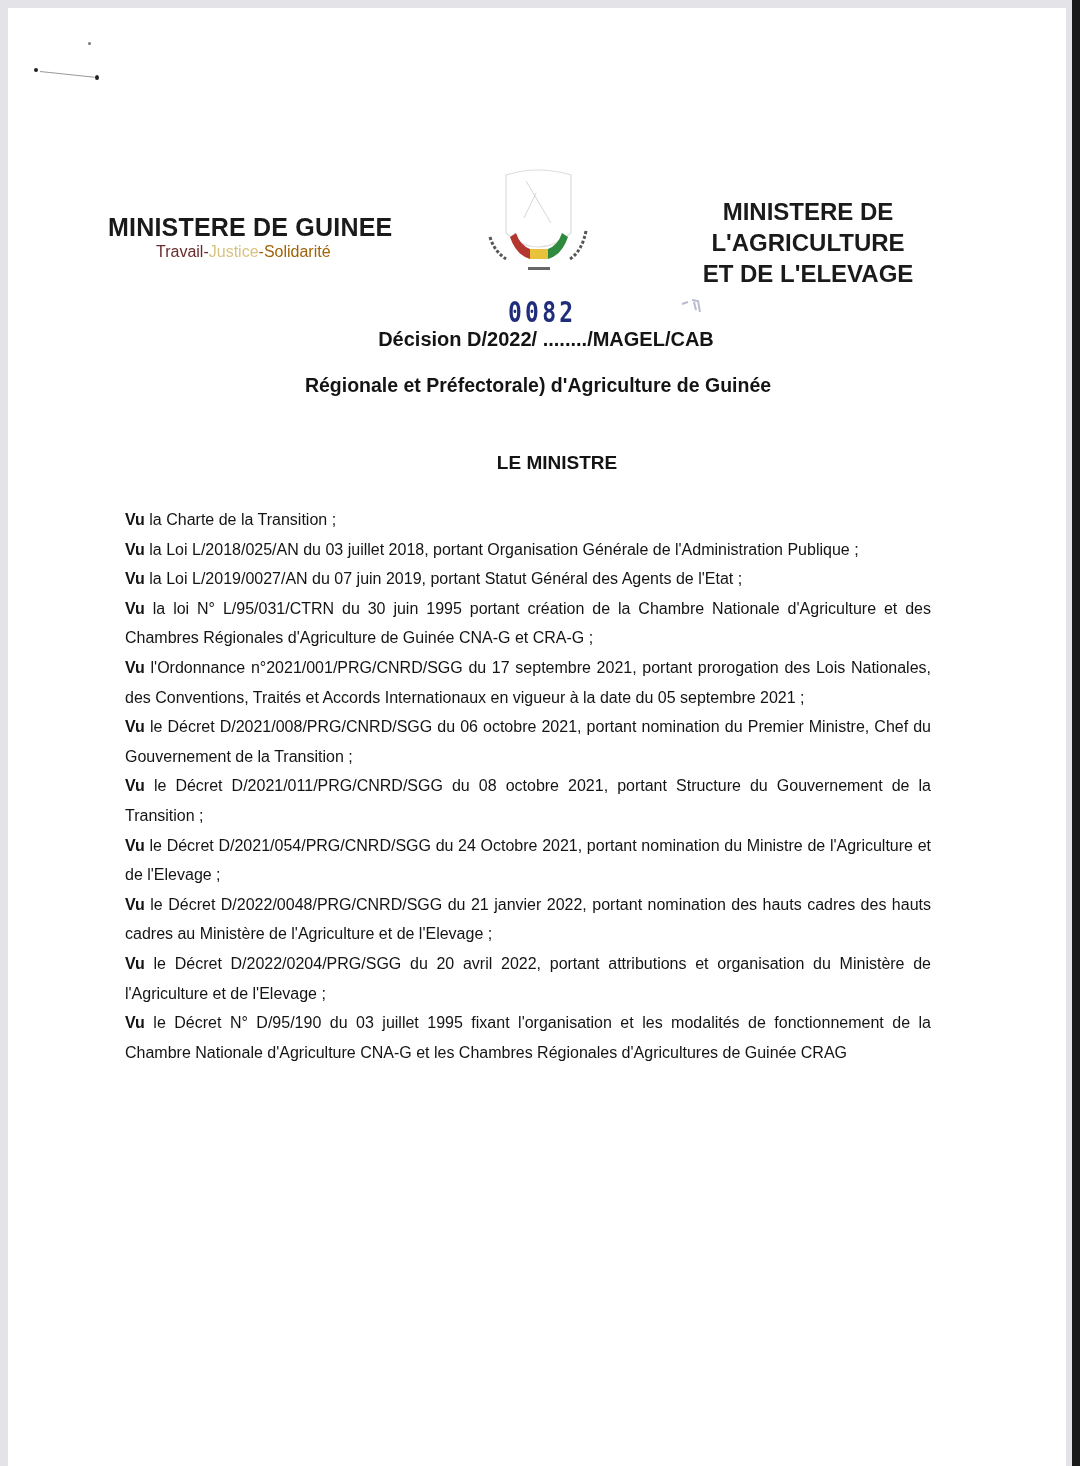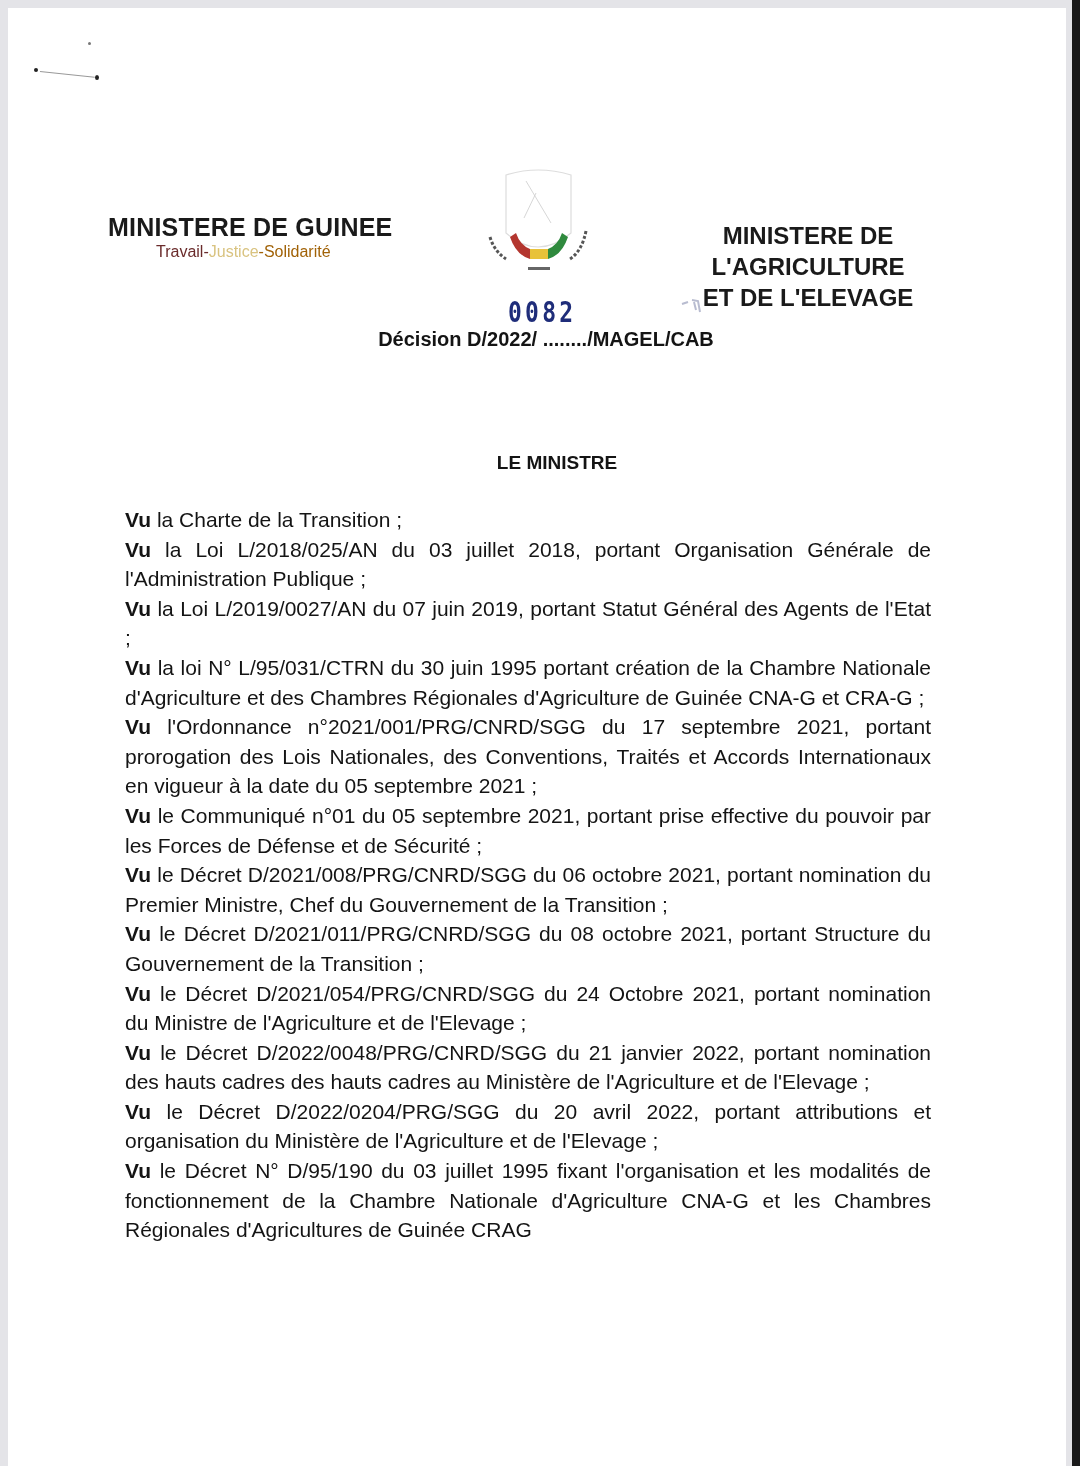--- a/index.html
+++ b/index.html
@@ -29,21 +29,21 @@
     position: absolute; left: 148px; top: 235px; font-size: 16px;
   }
   .motto .m1 { color: #6a2b2b; }
   .motto .m2 { color: #d9c380; }
   .motto .m3 { color: #a16207; }
 
   .emblem { position: absolute; left: 468px; top: 155px; width: 125px; height: 120px; }
 
   .ministry {
     position: absolute; left: 620px; top: 188px; width: 360px;
-    text-align: center; font-weight: bold; font-size: 24px; line-height: 31px; color: #1a1a1a; margin-top: 24px;
+    text-align: center; font-weight: bold; font-size: 24px; line-height: 31px; color: #1a1a1a;
   }
 
   .stamp {
     position: absolute; left: 500px; top: 288px;
     font-family: "DejaVu Sans Mono", monospace; font-weight: bold; font-size: 28px;
     color: #1f2d7a; letter-spacing: 4px; transform: scaleX(0.82); transform-origin: left;
   }
   .stamp-mark { position: absolute; left: 672px; top: 290px; width: 28px; height: 18px; }
 
   .decision {
@@ -53,21 +53,21 @@
   .subject {
     position: absolute; left: 110px; width: 840px; top: 363px;
     text-align: center; font-weight: bold; font-size: 19.5px; line-height: 29px;
   }
   .minister {
     position: absolute; left: 0; width: 1058px; top: 444px; padding-left: 40px; box-sizing: border-box;
     text-align: center; font-weight: bold; font-size: 19px;
   }
   .body {
     position: absolute; left: 117px; top: 497px; width: 806px;
-    font-size: 21px; line-height: 29.6px; text-align: justify;
+    font-size: 16px; line-height: 29.6px; text-align: justify;
   }
   .body p { margin: 0; }
   .body .vu { font-weight: bold; }
 </style>
 </head>
 <body>
 
 <div class="frame"></div>
 <div class="page">
 
@@ -98,31 +98,31 @@
   </div>
 
   <div class="stamp">0082</div>
   <svg class="stamp-mark" viewBox="0 0 28 18">
     <path d="M2 6 L8 4 M12 2 L18 3 L20 14 M14 4 L16 12" stroke="#b8bcd0" stroke-width="2" fill="none"></path>
   </svg>
 
   <div class="decision">Décision D/2022/ ......../MAGEL/CAB</div>
 
   <div class="subject">
+    <div>Régionale et Préfectorale) d'Agriculture de Guinée</div>
   </div>
 
   <div class="minister">LE MINISTRE</div>
 
   <div class="body">
     <p><span class="vu">Vu</span><span> la Charte de la Transition ;</span></p>
     <p><span class="vu">Vu</span><span> la Loi L/2018/025/AN du 03 juillet 2018, portant Organisation Générale de l'Administration Publique ;</span></p>
     <p><span class="vu">Vu</span><span> la Loi L/2019/0027/AN du 07 juin 2019, portant Statut Général des Agents de l'Etat ;</span></p>
     <p><span class="vu">Vu</span><span> la loi N° L/95/031/CTRN du 30 juin 1995 portant création de la Chambre Nationale d'Agriculture et des Chambres Régionales d'Agriculture de Guinée CNA-G et CRA-G ;</span></p>
     <p><span class="vu">Vu</span><span> l'Ordonnance n°2021/001/PRG/CNRD/SGG du 17 septembre 2021, portant prorogation des Lois Nationales, des Conventions, Traités et Accords Internationaux en vigueur à la date du 05 septembre 2021 ;</span></p>
-    <p><span class="vu">Vu</span><span> le Communiqué n°01 du 05 septembre 2021, portant prise effective du pouvoir par les Forces de Défense et de Sécurité ;</span></p>
     <p><span class="vu">Vu</span><span> le Décret D/2021/008/PRG/CNRD/SGG du 06 octobre 2021, portant nomination du Premier Ministre, Chef du Gouvernement de la Transition ;</span></p>
     <p><span class="vu">Vu</span><span> le Décret D/2021/011/PRG/CNRD/SGG du 08 octobre 2021, portant Structure du Gouvernement de la Transition ;</span></p>
     <p><span class="vu">Vu</span><span> le Décret D/2021/054/PRG/CNRD/SGG du 24 Octobre 2021, portant nomination du Ministre de l'Agriculture et de l'Elevage ;</span></p>
     <p><span class="vu">Vu</span><span> le Décret D/2022/0048/PRG/CNRD/SGG du 21 janvier 2022, portant nomination des hauts cadres des hauts cadres au Ministère de l'Agriculture et de l'Elevage ;</span></p>
     <p><span class="vu">Vu</span><span> le Décret D/2022/0204/PRG/SGG du 20 avril 2022, portant attributions et organisation du Ministère de l'Agriculture et de l'Elevage ;</span></p>
     <p><span class="vu">Vu</span><span> le Décret N° D/95/190 du 03 juillet 1995 fixant l'organisation et les modalités de fonctionnement de la Chambre Nationale d'Agriculture CNA-G et les Chambres Régionales d'Agricultures de Guinée CRAG</span></p>
   </div>
 </div>
 
 </body></html>

